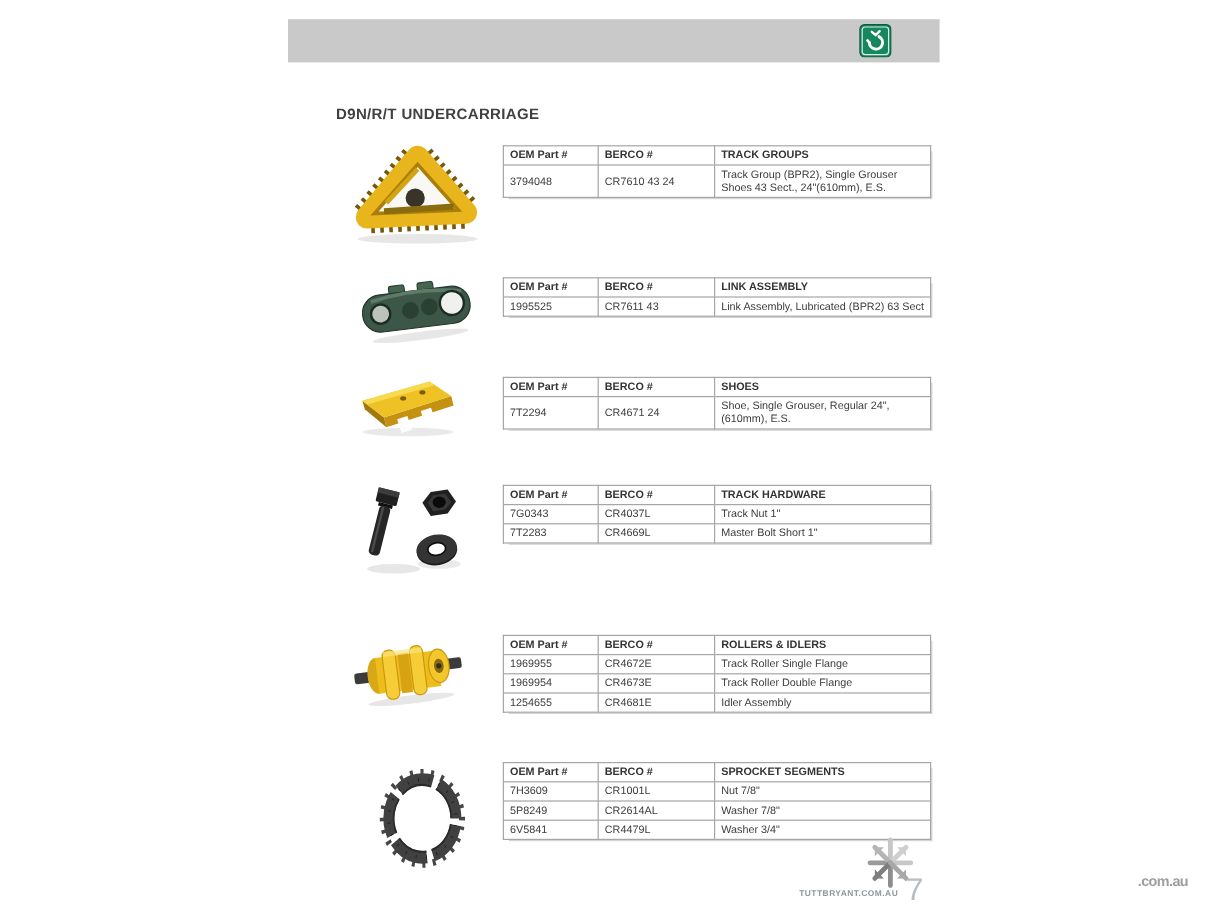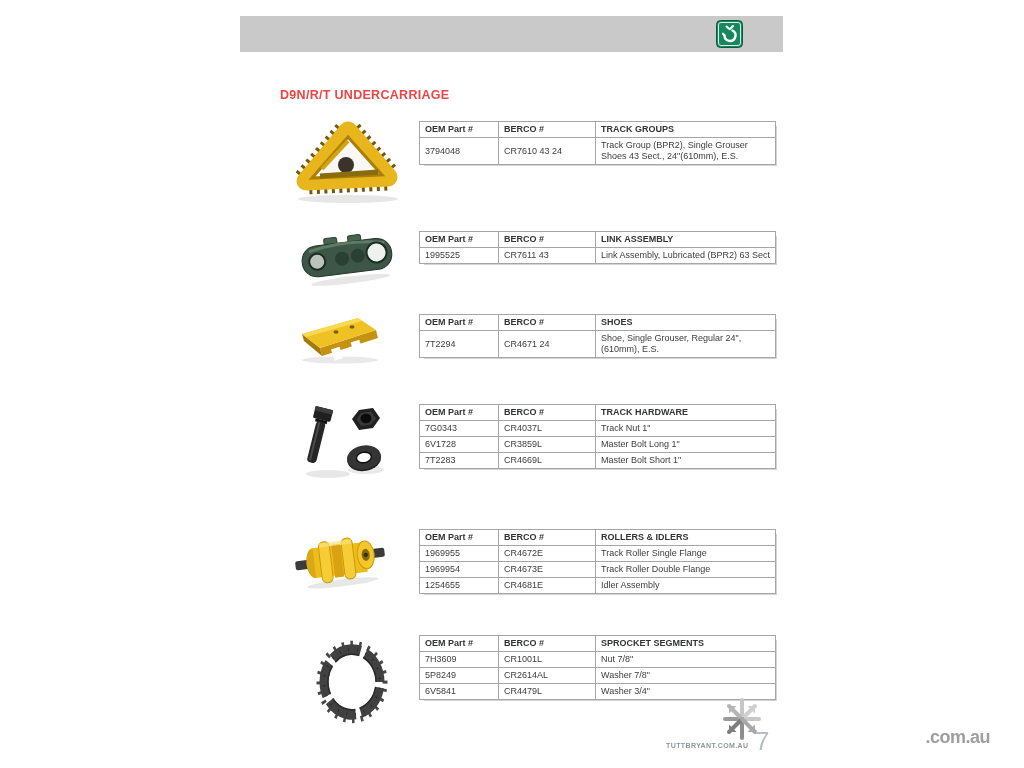--- a/index.html
+++ b/index.html
@@ -3,21 +3,21 @@
 <meta charset="utf-8">
 <style>
   html,body { margin:0; padding:0; background:#ffffff; }
   body { font-family:"Liberation Sans", sans-serif; }
   #screen { position:relative; width:1024px; height:768px; overflow:hidden; background:#ffffff; }
 
   .topbar { position:absolute; left:240px; top:16px; width:543px; height:36px; background:#c9c9ca; }
   .logo-box { position:absolute; left:476px; top:4px; width:27px; height:28px; }
 
   .page-title { position:absolute; left:280px; top:88px; font-size:12.5px; font-weight:bold;
-                color:#ef4444; letter-spacing:0.3px; }
+                color:#404040; letter-spacing:0.3px; }
 
   .img-box { position:absolute; }
 
   table.ptable { position:absolute; left:419px; width:326px; border-collapse:collapse;
                  table-layout:fixed; background:#fff; box-shadow:3px 3px 0 -2px #d4d4d4;
                  font-size:9px; color:#3c3c3c; }
   table.ptable th, table.ptable td { border:1px solid #a6a6a6; padding:2px 4px 2px 5px;
                  line-height:11px; vertical-align:middle; text-align:left; overflow:hidden; }
   table.ptable th { font-weight:bold; color:#333436; height:11px; white-space:nowrap; }
   table.ptable td { height:11px; }
@@ -26,21 +26,21 @@
   table.ptable .c2 { width:170px;margin-top:18px; }
 
   .t1 { top:121px; } .t2 { top:231px; } .t3 { top:314px; }
   .t4 { top:404px; } .t5 { top:529px; } .t6 { top:635px; }
 
   .watermark { position:absolute; z-index:5; }
   .wm-flake { left:721px; top:696px; }
   .wm-text  { left:756px; top:690px; font-size:40px; font-weight:bold; letter-spacing:-2px;
               color:#c4c4c4; white-space:nowrap; }
   .wm-text .accent { color:#9e9e9e; }
-  .wm-com { left:872px; top:727px; width:118px; text-align:right; font-size:18px;
+  .wm-com { left:872px; top:727px; width:118px; text-align:right; font-size:12px;
             font-weight:bold; color:#9e9e9e; letter-spacing:-0.5px; }
 
   .footer-site { position:absolute; left:666px; top:742px; font-size:7px; letter-spacing:0.4px;
                  color:#8d979b; font-weight:bold; z-index:6; }
   .page-number { position:absolute; left:755px; top:726px; font-size:26px; color:#b6bec2;
                  z-index:6; }
 </style>
 </head>
 <body>
 
@@ -180,25 +180,20 @@
           <th class="c0">OEM Part #</th>
           <th class="c1">BERCO #</th>
           <th class="c2">TRACK HARDWARE</th>
         </tr>
       </thead>
       <tbody>
         <tr>
           <td class="c0">7G0343</td>
           <td class="c1">CR4037L</td>
           <td class="c2">Track Nut 1"</td>
-        </tr>
-        <tr>
-          <td class="c0">6V1728</td>
-          <td class="c1">CR3859L</td>
-          <td class="c2">Master Bolt Long 1"</td>
         </tr>
         <tr>
           <td class="c0">7T2283</td>
           <td class="c1">CR4669L</td>
           <td class="c2">Master Bolt Short 1"</td>
         </tr>
       </tbody>
     </table>
 
   <div class="img-box" style="left:293px; top:528px;">

